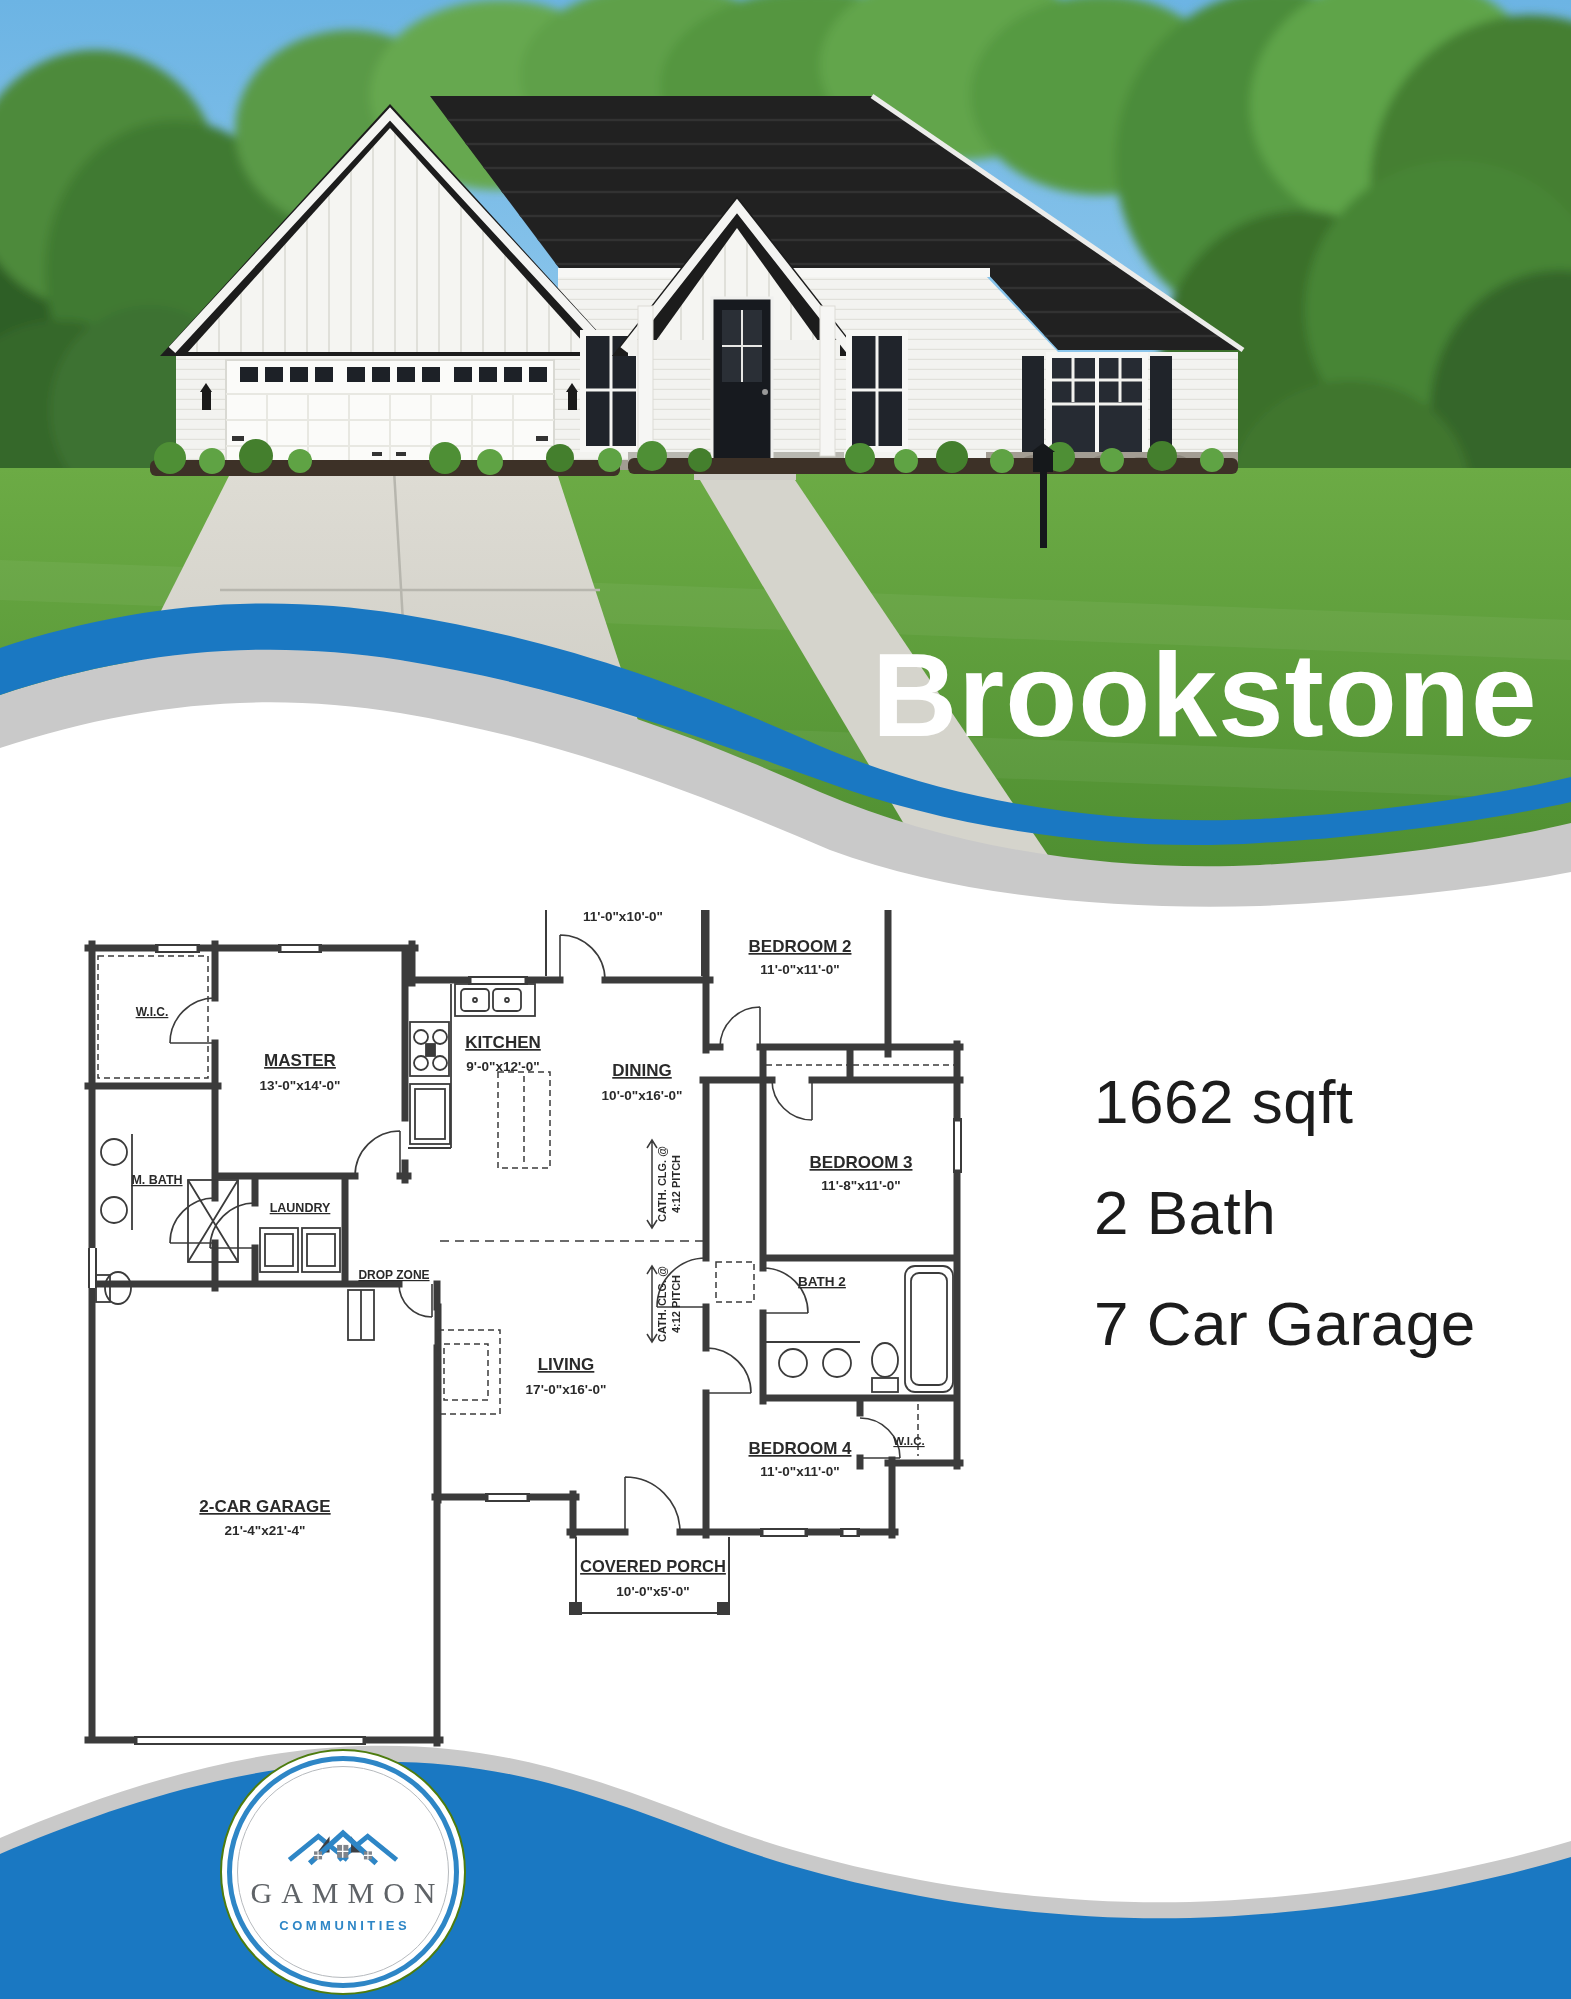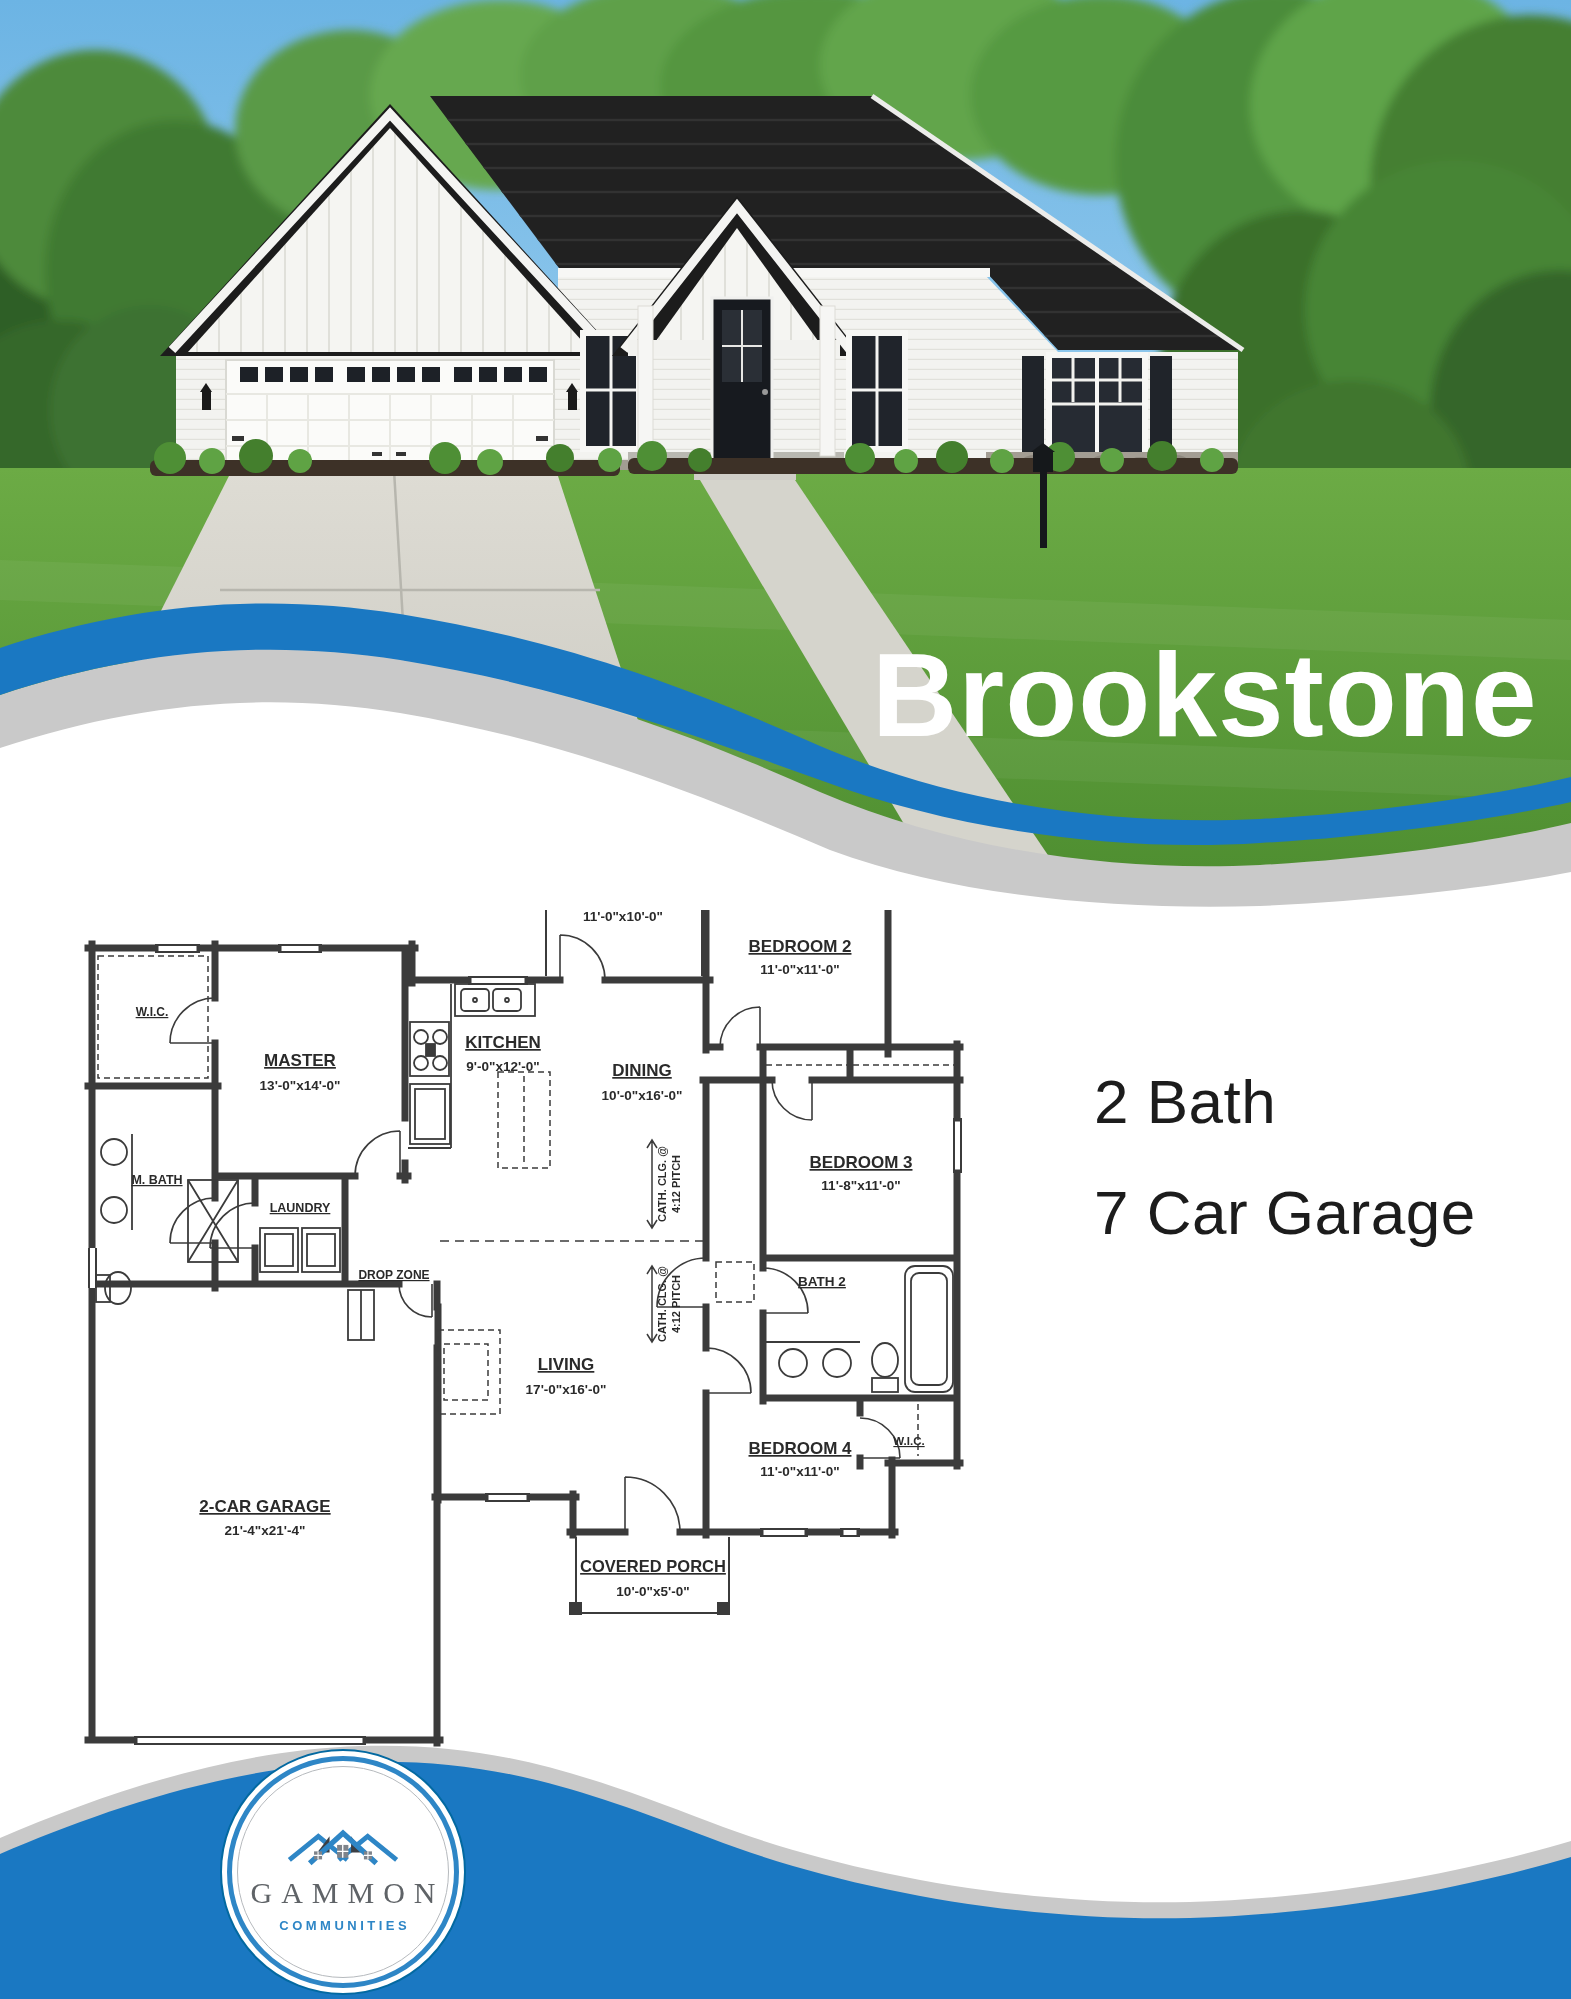--- a/index.html
+++ b/index.html
@@ -7,21 +7,21 @@
         font-family:"Liberation Sans",sans-serif;}
   .photo{position:absolute;top:0;left:0;width:1571px;height:910px;z-index:1;}
   .top-wave{position:absolute;top:580px;left:0;width:1571px;height:330px;z-index:3;}
   .plan-title{position:absolute;top:636px;left:872px;width:660px;z-index:4;
         font-size:118px;font-weight:bold;color:#ffffff;letter-spacing:1px;line-height:1;}
   .plan-svg{position:absolute;top:818px;left:60px;z-index:2;}
   .specs{position:absolute;top:1046px;left:1094px;z-index:2;font-size:62px;color:#1c1c1c;
         line-height:111px;letter-spacing:0.5px;font-weight:400;}
   .bottom-wave{position:absolute;top:1700px;left:0;width:1571px;height:299px;z-index:2;}
   .logo{position:absolute;top:1749px;left:220px;width:246px;height:246px;z-index:5;
-        background:#ffffff;border:2px solid #0369a1;border-radius:50%;box-sizing:border-box;}
+        background:#ffffff;border:2px solid #4d7c0f;border-radius:50%;box-sizing:border-box;}
   .logo-ring{position:absolute;inset:5px;border:5px solid #2e86c6;border-radius:50%;}
   .logo-ring2{position:absolute;inset:15px;border:1.5px solid #b6babe;border-radius:50%;}
   .logo-content{position:absolute;inset:0;display:flex;flex-direction:column;align-items:center;
         justify-content:center;padding-top:10px;}
   .logo-name{font-family:"Liberation Serif",serif;font-size:30px;letter-spacing:9px;
         padding-left:9px;color:#5f6367;margin-top:5px;}
   .logo-tag{font-size:13px;font-weight:bold;letter-spacing:3.5px;padding-left:3.5px;
         color:#2e86c6;margin-top:8px;}
   .plan-svg text{font-family:"Liberation Sans",sans-serif;font-weight:bold;fill:#2a2a2a;}
 </style>
@@ -383,20 +383,21 @@
       <text x="205" y="694" font-size="17" text-anchor="middle" style="text-decoration:underline">2-CAR GARAGE</text>
       <text x="205" y="717" font-size="13.5" text-anchor="middle">21'-4"x21'-4"</text>
       <text font-size="11" text-anchor="middle" transform="rotate(-90 606 366)" x="606" y="366">CATH. CLG. @</text>
       <text font-size="11" text-anchor="middle" transform="rotate(-90 620 366)" x="620" y="366">4:12 PITCH</text>
       <text font-size="11" text-anchor="middle" transform="rotate(-90 606 486)" x="606" y="486">CATH. CLG. @</text>
       <text font-size="11" text-anchor="middle" transform="rotate(-90 620 486)" x="620" y="486">4:12 PITCH</text>
     </g>
   </svg>
 
   <div class="specs">
+    <div>1662 sqft</div>
     <div>2 Bath</div>
     <div>7 Car Garage</div>
   </div>
 
   <svg class="bottom-wave" viewBox="0 0 1571 299" preserveAspectRatio="none">
     <path d="M0,138 C100,95 230,50 360,46 C490,42 580,72 710,122 C850,176 1030,206 1190,202 C1340,198 1480,168 1571,141 L1571,299 L0,299 Z" fill="#c9c9c9"></path>
     <path d="M0,154 C100,111 230,66 360,62 C490,58 580,88 710,138 C850,192 1030,222 1190,218 C1340,214 1480,184 1571,157 L1571,299 L0,299 Z" fill="#1a78c2"></path>
   </svg>
 
   <div class="logo">

